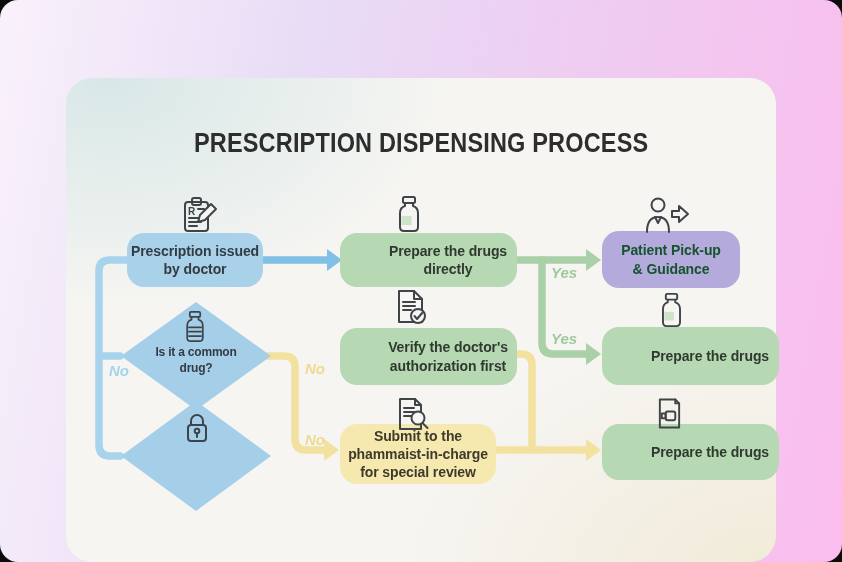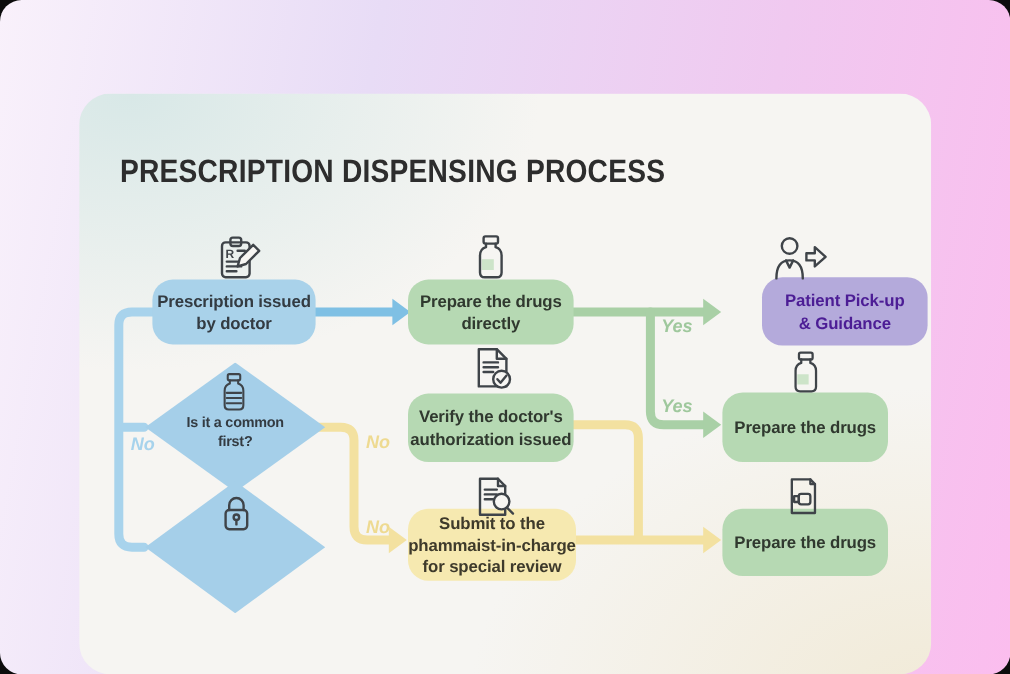--- a/index.html
+++ b/index.html
@@ -5,31 +5,31 @@
   html,body{margin:0;padding:0;background:#0c0c0c;}
   .screen{position:relative;width:842px;height:562px;overflow:hidden;border-radius:18px;
     background:linear-gradient(100deg,#f9f1fb 0%,#e8dcf6 34%,#f0c9f0 70%,#fbbdee 100%);
     font-family:"Liberation Sans",sans-serif;}
   .card{position:absolute;left:66px;top:78px;width:710px;height:484px;border-radius:26px;
     background:
       radial-gradient(620px 420px at 6% 0%, #d8e8e7 0%, rgba(216,232,231,0) 55%),
       radial-gradient(700px 480px at 100% 105%, #f1ead7 0%, rgba(241,234,215,0) 55%),
       #f6f5f2;
     z-index:0;}
-  .title{position:absolute;left:66px;top:123px;width:710px;margin:0;text-align:left;z-index:3;}
+  .title{position:absolute;left:66px;top:123px;width:710px;margin:0;text-align:center;z-index:3;}
   .title span{display:inline-block;transform:scaleX(.87);transform-origin:center;
     font-weight:700;font-size:27px;letter-spacing:.2px;color:#2d2d2d;}
   .connectors{position:absolute;left:0;top:0;z-index:1;}
   .connectors path{fill:none;stroke-width:7.5;stroke-linecap:round;}
   .node{position:absolute;display:flex;align-items:center;justify-content:center;
     text-align:center;white-space:pre-line;z-index:2;border-radius:17px;
     font-weight:600;font-size:14px;line-height:1.3;letter-spacing:-0.1px;color:#333b42;}
   .blue{background:#a9d2ea;}
-  .green{background:#b6d9b3;color:#30392f;}
-  .purple{background:#b4aadb;color:#4c1d95;margin-left:33px;}
+  .green{background:#b6d9b3;color:#30392f;padding-left:39px;}
+  .purple{background:#b4aadb;color:#14532d;}
   .yellow{background:#f6e9b0;color:#3e3a2b;}
   .diamond{background:#a5cfe9;clip-path:polygon(50% 0%,100% 50%,50% 100%,0% 50%);border-radius:0;}
   .overlay-label{position:absolute;z-index:3;text-align:center;white-space:pre-line;
     font-weight:600;font-size:12px;line-height:1.3;letter-spacing:-0.2px;color:#333b42;}
   .edge-label{position:absolute;z-index:3;font-weight:700;font-size:15px;font-style:italic;}
   .lbl-yes{color:#9fc89d;}
   .lbl-no-blue{color:#a7d3ec;}
   .lbl-no-yellow{color:#eeda91;}
   .icon{position:absolute;z-index:4;color:#3f4449;}
   .icon path,.icon rect,.icon circle{fill:none;stroke:currentColor;stroke-width:2;
@@ -63,30 +63,30 @@
   </svg>
 
   <div class="node blue" style="left:127px;top:233px;width:136px;height:54px;">Prescription issued
 by doctor</div>
   <div class="node green" style="left:340px;top:233px;width:138px;height:54px;">Prepare the drugs
 directly</div>
   <div class="node purple" style="left:602px;top:231px;width:138px;height:57px;">Patient Pick-up
 &amp; Guidance</div>
   <div class="node blue diamond" style="left:121px;top:302px;width:150px;height:108px;"></div>
   <div class="node green" style="left:340px;top:328px;width:138px;height:57px;">Verify the doctor's
-authorization issued</div>
+authorization first</div>
   <div class="node green" style="left:602px;top:327px;width:138px;height:58px;">Prepare the drugs</div>
   <div class="node blue diamond" style="left:121px;top:401px;width:150px;height:110px;"></div>
-  <div class="node yellow" style="left:340px;top:424px;width:140px;height:60px;">Submit to the
+  <div class="node yellow" style="left:340px;top:424px;width:156px;height:60px;">Submit to the
 phammaist-in-charge
 for special review</div>
   <div class="node green" style="left:602px;top:424px;width:138px;height:56px;">Prepare the drugs</div>
 
   <div class="overlay-label" style="left:126px;top:345px;width:140px;">Is it a common
-first?</div>
+drug?</div>
 
   <div class="edge-label lbl-yes" style="left:551px;top:264px;">Yes</div>
   <div class="edge-label lbl-yes" style="left:551px;top:330px;">Yes</div>
   <div class="edge-label lbl-no-blue" style="left:109px;top:362px;">No</div>
   <div class="edge-label lbl-no-yellow" style="left:305px;top:360px;">No</div>
   <div class="edge-label lbl-no-yellow" style="left:305px;top:431px;">No</div>
 
   <svg class="icon" style="left:177px;top:194px;" width="44" height="42" viewBox="0 0 44 42">
     <rect x="8" y="8" width="23" height="29" rx="3"></rect>
     <rect x="15" y="4" width="9" height="7" rx="2"></rect>

